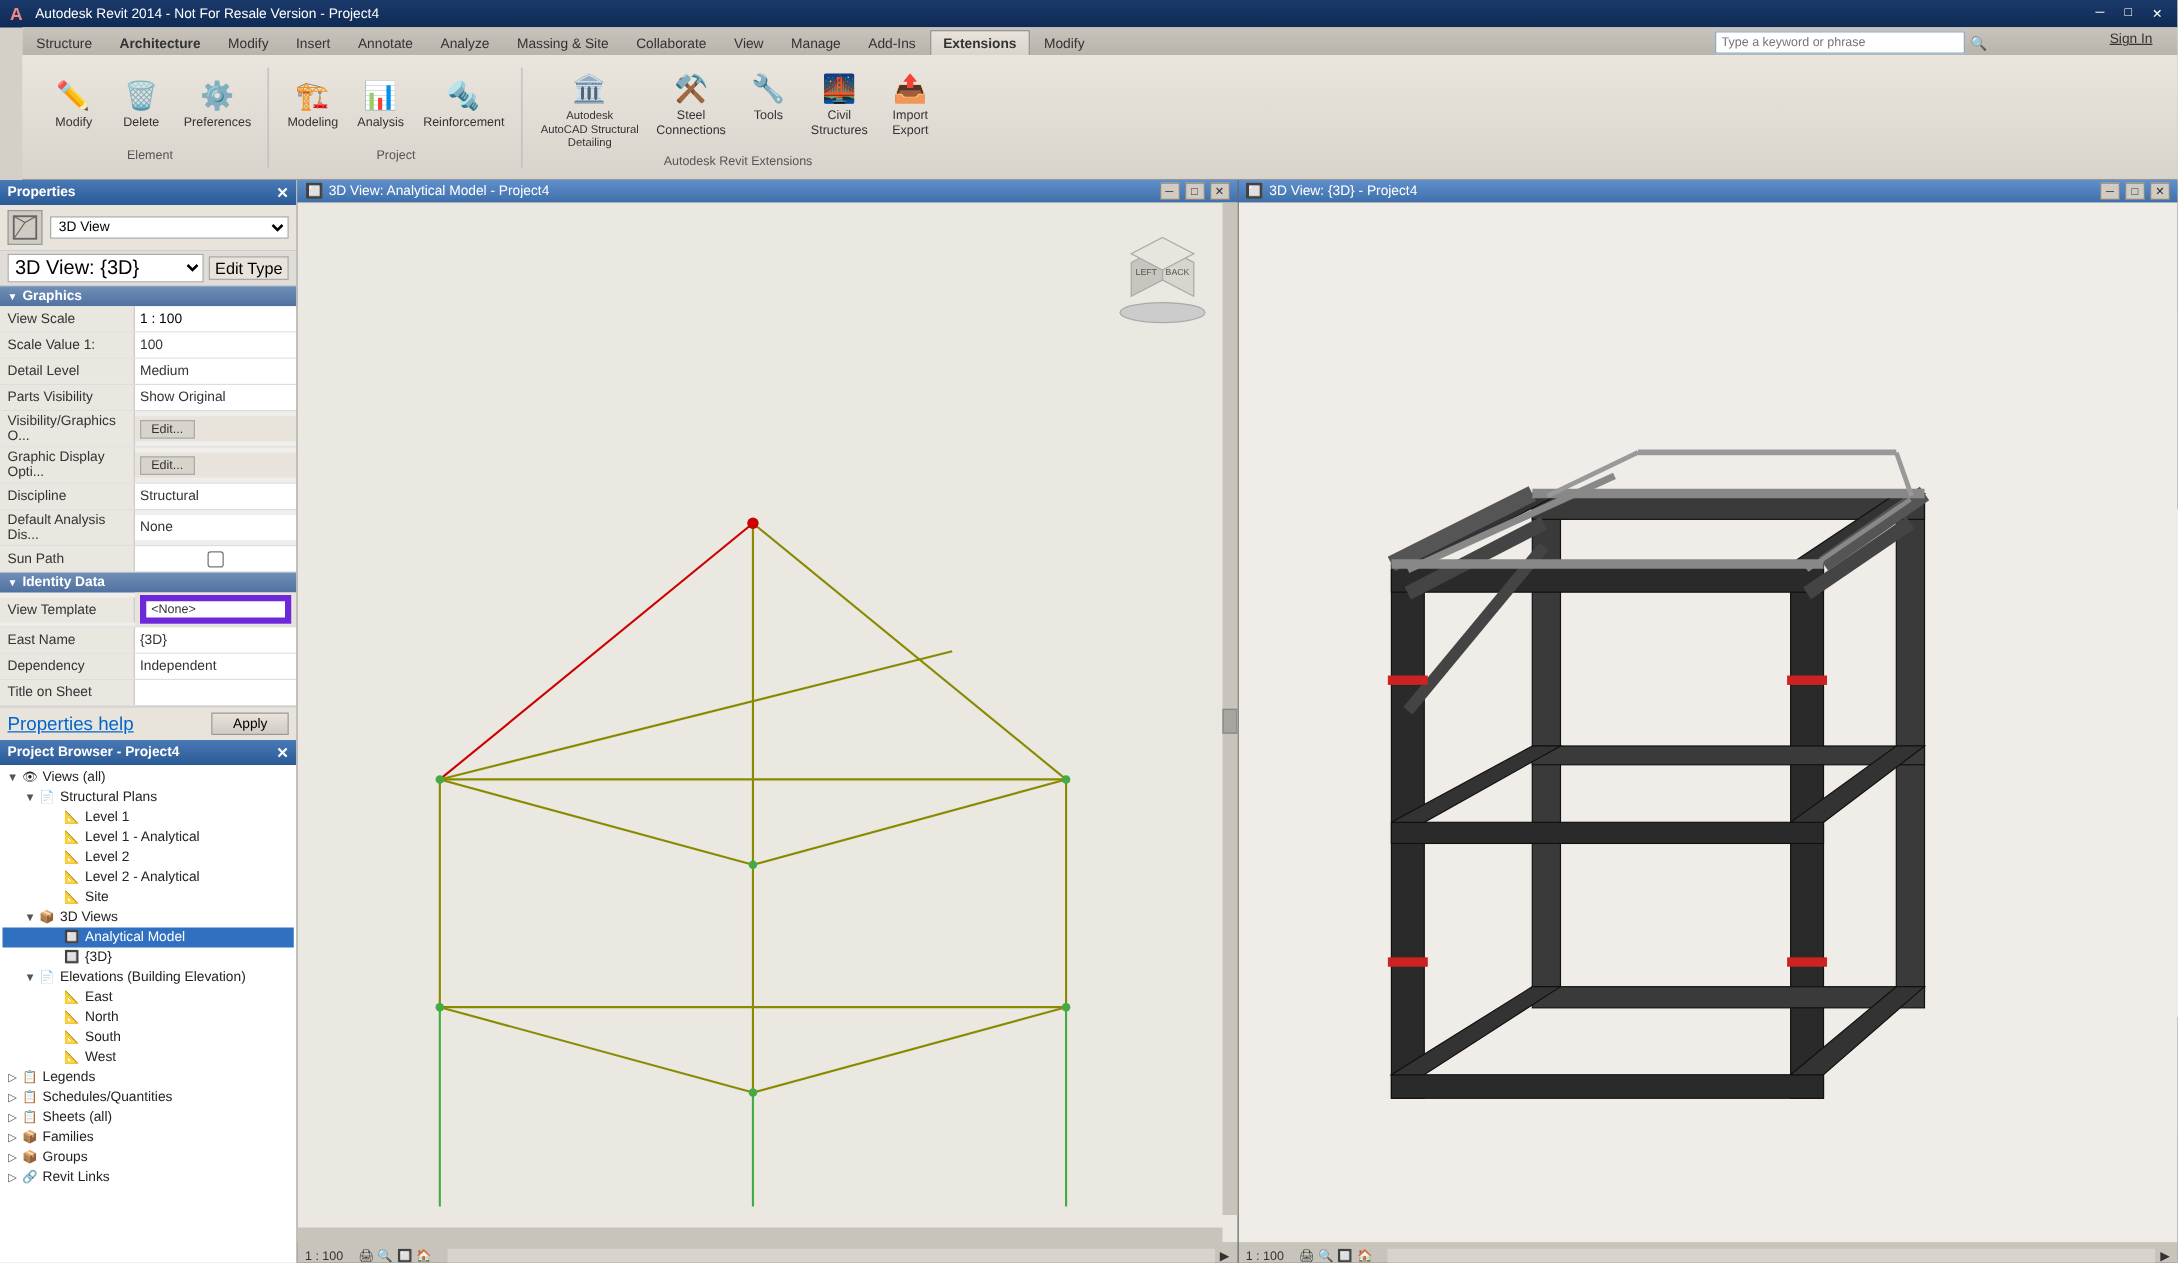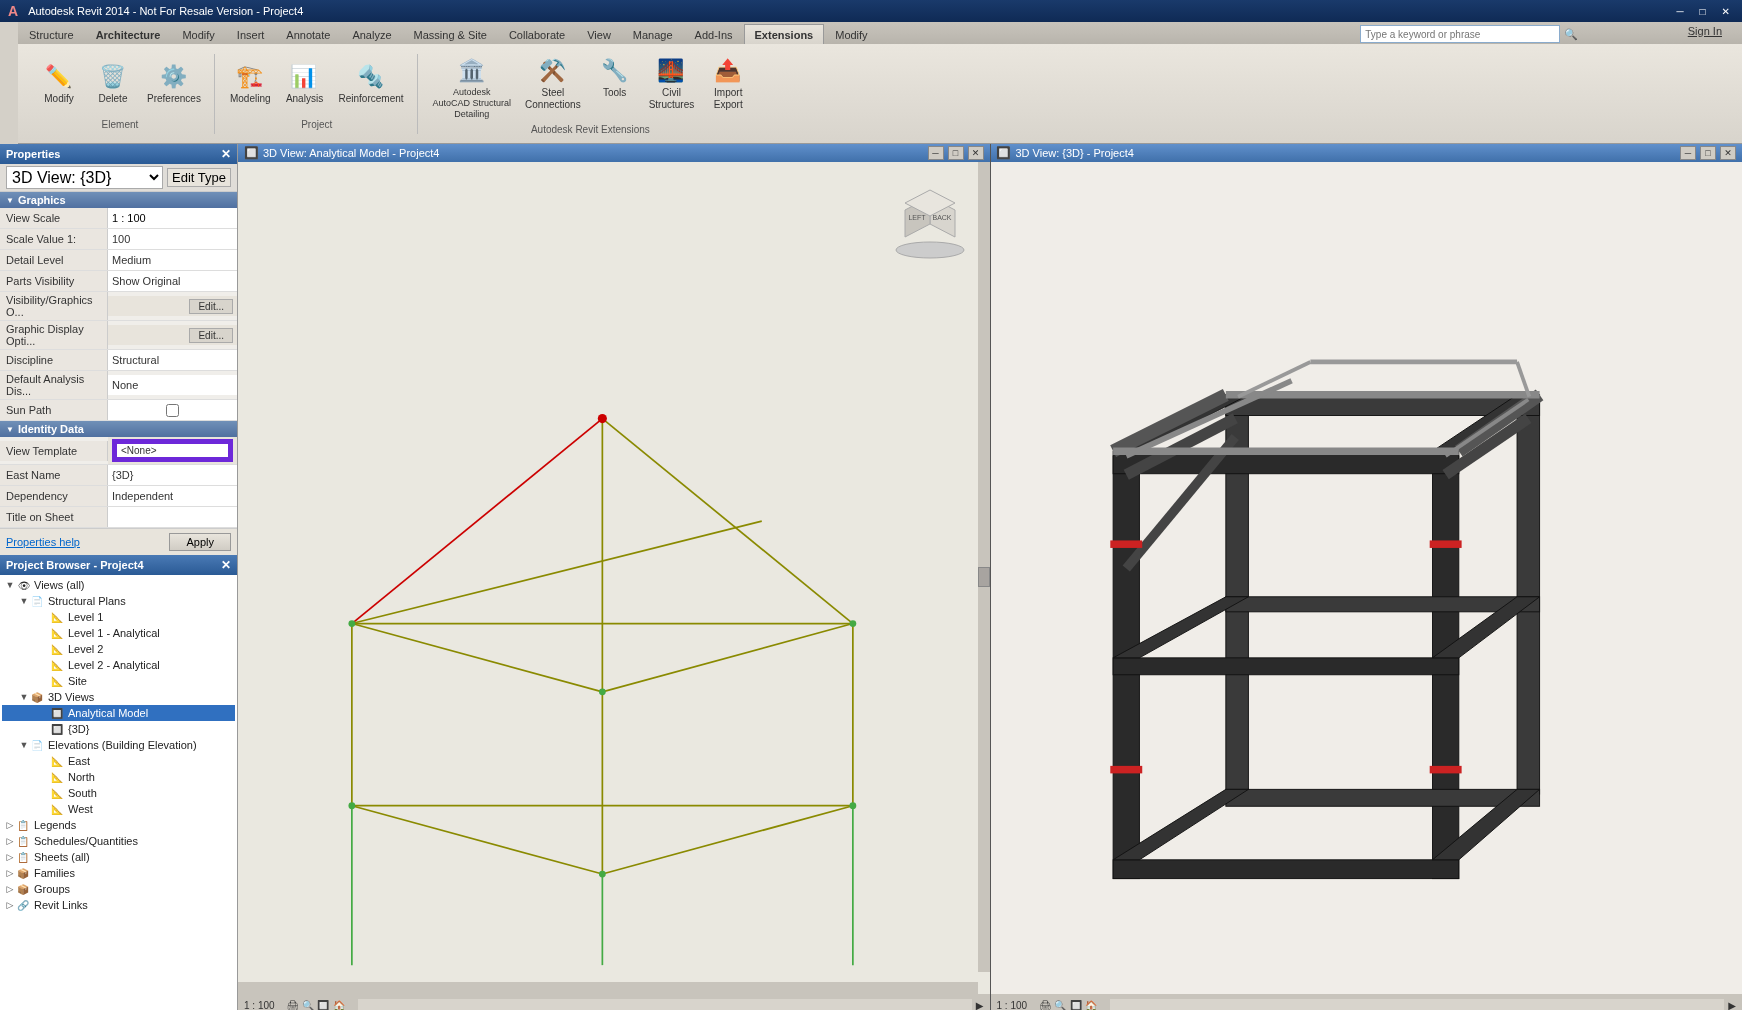--- a/index.html
+++ b/index.html
@@ -239,21 +239,21 @@
     }
     .prop-value input {
       width: 100%;
       border: none;
       font-size: 11px;
       background: transparent;
       outline: none;
     }
     .prop-value.edit-btn {
       background: #e8e4dc;
-      justify-content: flex-end;
+      justify-content: flex-start;
     }
     .edit-btn-inner {
       background: #d8d4cc;
       border: 1px solid #aaa;
       padding: 1px 8px;
       font-size: 10px;
       cursor: pointer;
     }
     .prop-value.checkbox {
       background: white;
@@ -263,21 +263,21 @@
       justify-content: space-between;
       align-items: center;
       padding: 4px 6px;
       background: #e8e4dc;
       border-top: 1px solid #ccc;
     }
     .props-help-link {
       color: #0066cc;
       text-decoration: underline;
       cursor: pointer;
-      font-size: 11px;
+      font-size: 15px;
       text-align: right;
     }
     .apply-btn {
       background: linear-gradient(to bottom, #e8e4dc, #d0ccc4);
       border: 1px solid #999;
       padding: 2px 16px;
       font-size: 11px;
       cursor: pointer;
     }
 
@@ -447,21 +447,21 @@
     <div class="ribbon-tab">Annotate</div>
     <div class="ribbon-tab">Analyze</div>
     <div class="ribbon-tab">Massing &amp; Site</div>
     <div class="ribbon-tab">Collaborate</div>
     <div class="ribbon-tab">View</div>
     <div class="ribbon-tab">Manage</div>
     <div class="ribbon-tab">Add-Ins</div>
     <div class="ribbon-tab active">Extensions</div>
     <div class="ribbon-tab">Modify</div>
 
-    <div style="position:absolute; right:164px; top:3px; display:flex; align-items:center;">
+    <div style="position:absolute; right:152px; top:3px; display:flex; align-items:center;">
       <input class="search-input" type="text" placeholder="Type a keyword or phrase" style="">
       <span style="margin-left:4px; font-size:11px; color:#ccc;">🔍</span>
     </div>
     <div style="position:absolute; right:20px; top:3px; color:white; font-size:11px; display:flex; align-items:center; gap:4px;">
       <span style="color:#333; cursor:pointer; text-decoration:underline;">Sign In</span>
     </div>
   </div>
 
   <div class="ribbon-content">
 
@@ -532,20 +532,33 @@
 <div class="main-layout">
 
   <div class="left-panel">
 
     <div class="properties-panel">
       <div class="panel-header">
         <span>Properties</span>
         <span class="panel-close">✕</span>
       </div>
 
+      <div class="prop-type-row">
+        <div class="prop-type-icon">
+          <svg width="24" height="24" viewBox="0 0 24 24">
+            <rect x="3" y="3" width="18" height="18" fill="none" stroke="#666" stroke-width="1.5"></rect>
+            <line x1="3" y1="3" x2="12" y2="8" stroke="#666" stroke-width="1"></line>
+            <line x1="21" y1="3" x2="12" y2="8" stroke="#666" stroke-width="1"></line>
+            <line x1="3" y1="21" x2="12" y2="8" stroke="#666" stroke-width="1"></line>
+          </svg>
+        </div>
+        <select class="prop-type-select">
+          <option>3D View</option>
+        </select>
+      </div>
 
       <div class="prop-selector-row">
         <select class="prop-selector">
           <option>3D View: {3D}</option>
         </select>
         <div class="prop-edit-type-btn">Edit Type</div>
       </div>
 
       <div class="prop-section-header">
         <span style="font-size:8px;">▼</span>

